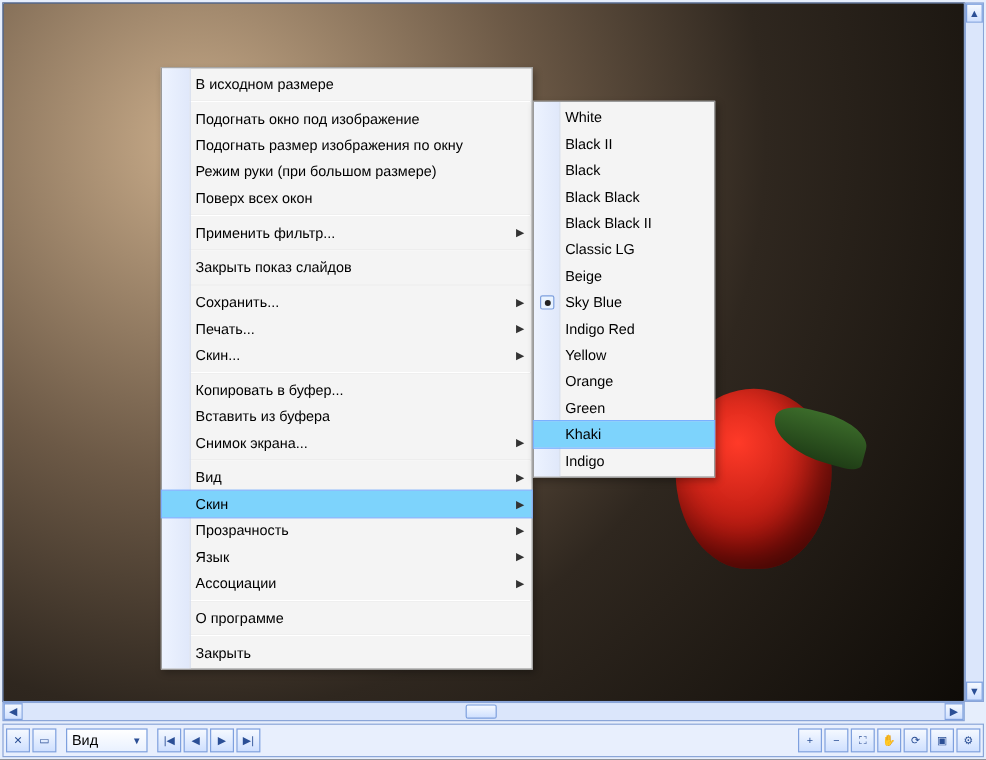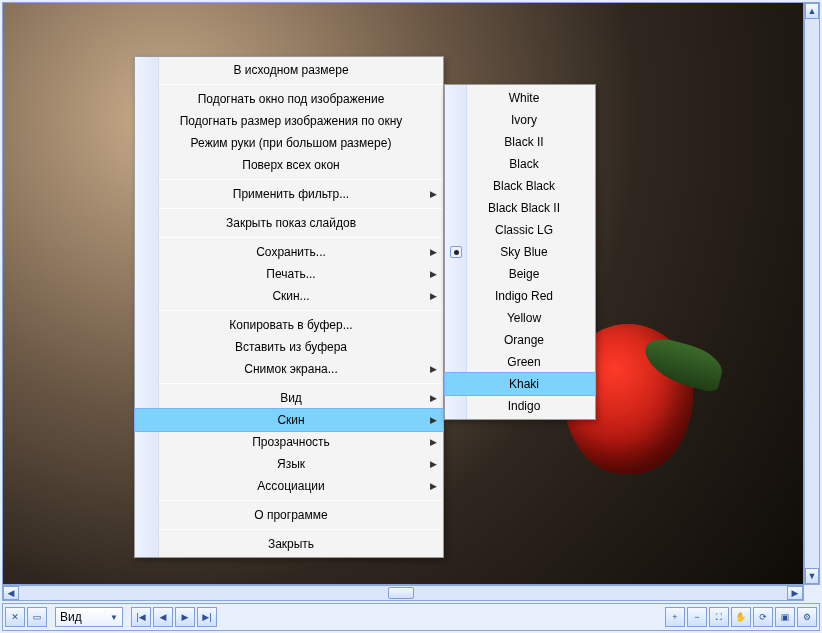--- a/index.html
+++ b/index.html
@@ -45,21 +45,21 @@
   background:linear-gradient(#fff,#e9f1ff); padding:0 4px; min-width:68px; gap:4px; cursor:pointer;}
 .dropdown .chev { margin-left:auto; font-size:8px; color:#2b4f96;}
 .sep { width:4px; }
 .spacer { flex:1; }
 
 .context-menu, .submenu {
   position:absolute; background:#f4f4f4; border:1px solid #9a9a9a;
   box-shadow:2px 3px 6px rgba(0,0,0,.3); padding:2px 0; }
 .context-menu { left:134px; top:56px; width:310px; }
 .menu-item { display:flex; align-items:center; height:22px; padding:0 24px 0 28px;
-  cursor:default; position:relative; white-space:nowrap;justify-content:center;}
+  cursor:default; position:relative; white-space:nowrap;}
 .menu-item.hover { background:#7dd3fc; outline:1px solid #7ab0ff;}
 .menu-item .arrow-r { position:absolute; right:6px; font-size:9px; color:#333;}
 .menu-sep { height:1px; margin:3px 1px; background:#c9c9c9; border-bottom:1px solid #fff;}
 .gutter { position:absolute; left:0; top:0; bottom:0; width:24px;
   background:linear-gradient(to right,#edf3ff,#e0e8fa); border-right:1px solid #d6deee;}
 
 .submenu { left:444px; top:84px; width:152px; }
 .submenu .gutter{ width:22px;}
 .submenu .menu-item{ padding:0 18px 0 26px;}
 .radio-dot{ position:absolute; left:5px; width:12px; height:12px;
@@ -194,45 +194,42 @@
       <span>Закрыть</span>
     </div>
   </div>
 
 <div class="submenu" id="sub">
   <div class="gutter"></div>
 <div class="menu-item">
       <span>White</span>
     </div>
     <div class="menu-item">
-      <span>Ivory</span>
-    </div>
-    <div class="menu-item">
       <span>Black II</span>
     </div>
     <div class="menu-item">
       <span>Black</span>
     </div>
     <div class="menu-item">
       <span>Black Black</span>
     </div>
     <div class="menu-item">
       <span>Black Black II</span>
     </div>
     <div class="menu-item">
       <span>Classic LG</span>
+    </div>
+    <div class="menu-item">
+      <span>Beige</span>
     </div>
     <div class="menu-item">
       <span class="radio-dot"></span>
       <span>Sky Blue</span>
     </div>
     <div class="menu-item">
-      <span>Beige</span>
-    </div>
-    <div class="menu-item">
       <span>Indigo Red</span>
     </div>
     <div class="menu-item">
       <span>Yellow</span>
     </div>
     <div class="menu-item">
       <span>Orange</span>
     </div>
     <div class="menu-item">
       <span>Green</span>

